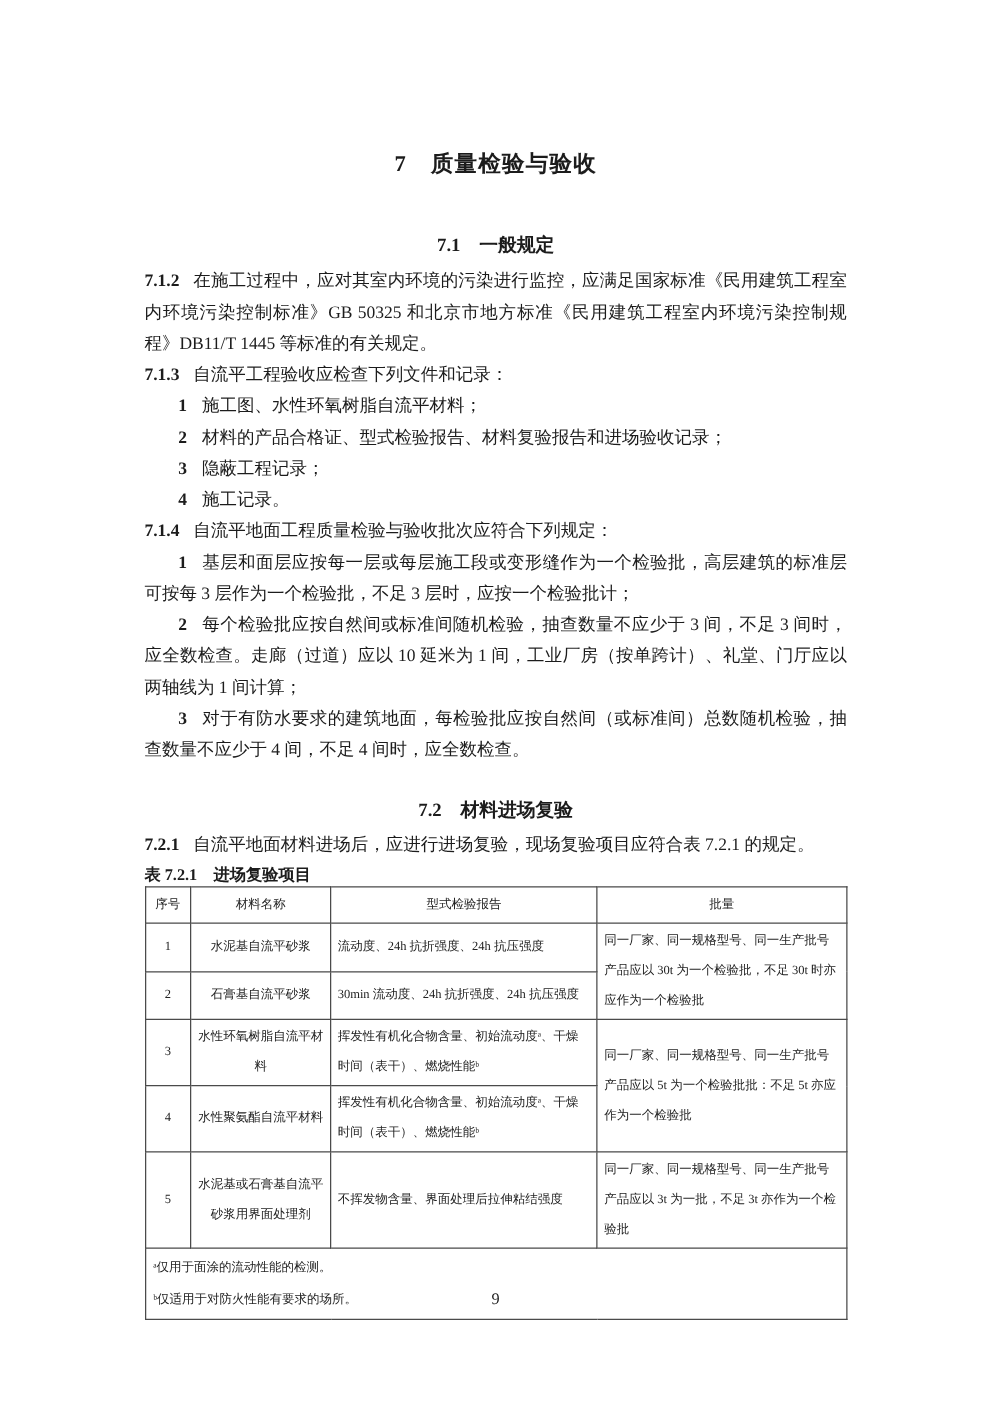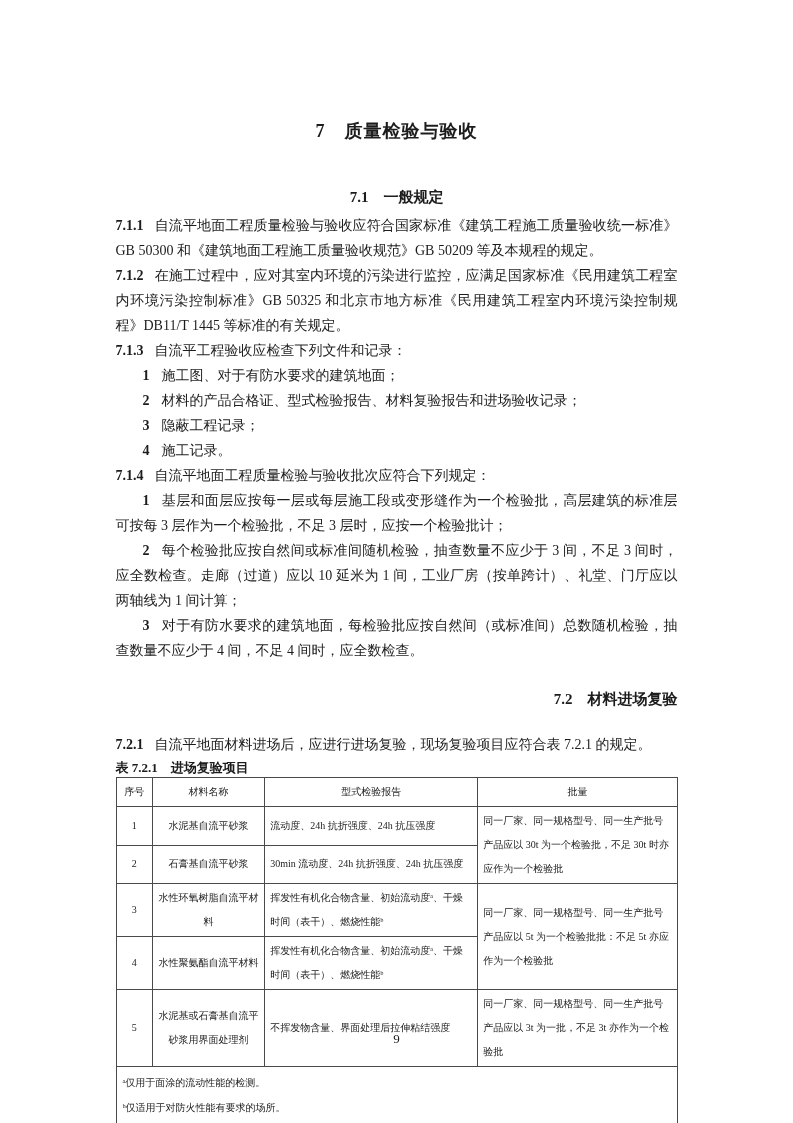--- a/index.html
+++ b/index.html
@@ -23,21 +23,21 @@
     margin-bottom: 41px;
     letter-spacing: 1px;
   }
   .section-heading {
     font-size: 15px;
     font-weight: bold;
     text-align: center;
     line-height: 25px;
     margin-bottom: 3px;
   }
-  .section-heading.second { margin-top: 24px; margin-bottom: 20px; text-align: right; }
+  .section-heading.second { margin-top: 24px; margin-bottom: 2px; }
   .clause {
     font-size: 14px;
     line-height: 25px;
     text-align: justify;
   }
   .clause .cnum { font-weight: bold; margin-right: 11px; }
   .clause.item { text-indent: 27px; }
   .clause.item .cnum { margin-right: 12px; }
   .table-caption {
     font-size: 13px;
@@ -85,27 +85,26 @@
 </style>
 </head>
 <body>
 
 <div class="page">
 
   <h1 class="doc-title">7　质量检验与验收</h1>
 
   <h2 class="section-heading">7.1　一般规定</h2>
 
-  <p class="clause"><span class="cnum">7.1.1</span><span>自流平地面工程质量检验与验收应符合国家标准《建筑工程施工质量验收统一标准》GB 50300 和《建筑地面工程施工质量验收规范》GB 50209 等及本规程的规定。</span></p>
 
   <p class="clause"><span class="cnum">7.1.2</span><span>在施工过程中，应对其室内环境的污染进行监控，应满足国家标准《民用建筑工程室内环境污染控制标准》GB 50325 和北京市地方标准《民用建筑工程室内环境污染控制规程》DB11/T 1445 等标准的有关规定。</span></p>
 
   <p class="clause"><span class="cnum">7.1.3</span><span>自流平工程验收应检查下列文件和记录：</span></p>
 
-  <p class="clause item"><span class="cnum">1</span><span>施工图、对于有防水要求的建筑地面；</span></p>
+  <p class="clause item"><span class="cnum">1</span><span>施工图、水性环氧树脂自流平材料；</span></p>
   <p class="clause item"><span class="cnum">2</span><span>材料的产品合格证、型式检验报告、材料复验报告和进场验收记录；</span></p>
   <p class="clause item"><span class="cnum">3</span><span>隐蔽工程记录；</span></p>
   <p class="clause item"><span class="cnum">4</span><span>施工记录。</span></p>
 
   <p class="clause"><span class="cnum">7.1.4</span><span>自流平地面工程质量检验与验收批次应符合下列规定：</span></p>
 
   <p class="clause item"><span class="cnum">1</span><span>基层和面层应按每一层或每层施工段或变形缝作为一个检验批，高层建筑的标准层可按每 3 层作为一个检验批，不足 3 层时，应按一个检验批计；</span></p>
   <p class="clause item"><span class="cnum">2</span><span>每个检验批应按自然间或标准间随机检验，抽查数量不应少于 3 间，不足 3 间时，应全数检查。走廊（过道）应以 10 延米为 1 间，工业厂房（按单跨计）、礼堂、门厅应以两轴线为 1 间计算；</span></p>
   <p class="clause item"><span class="cnum">3</span><span>对于有防水要求的建筑地面，每检验批应按自然间（或标准间）总数随机检验，抽查数量不应少于 4 间，不足 4 间时，应全数检查。</span></p>
 

